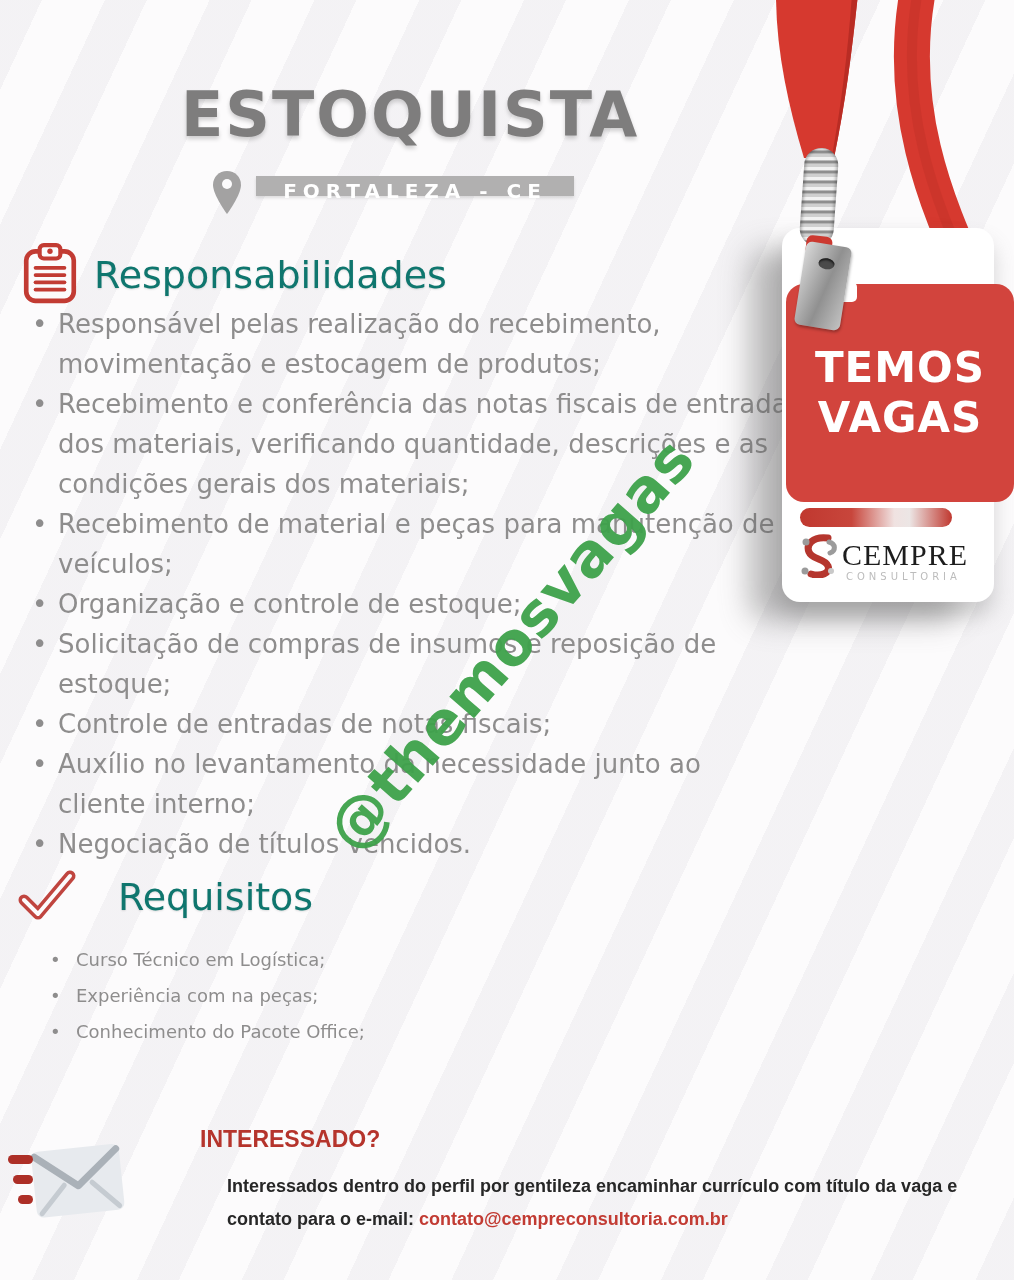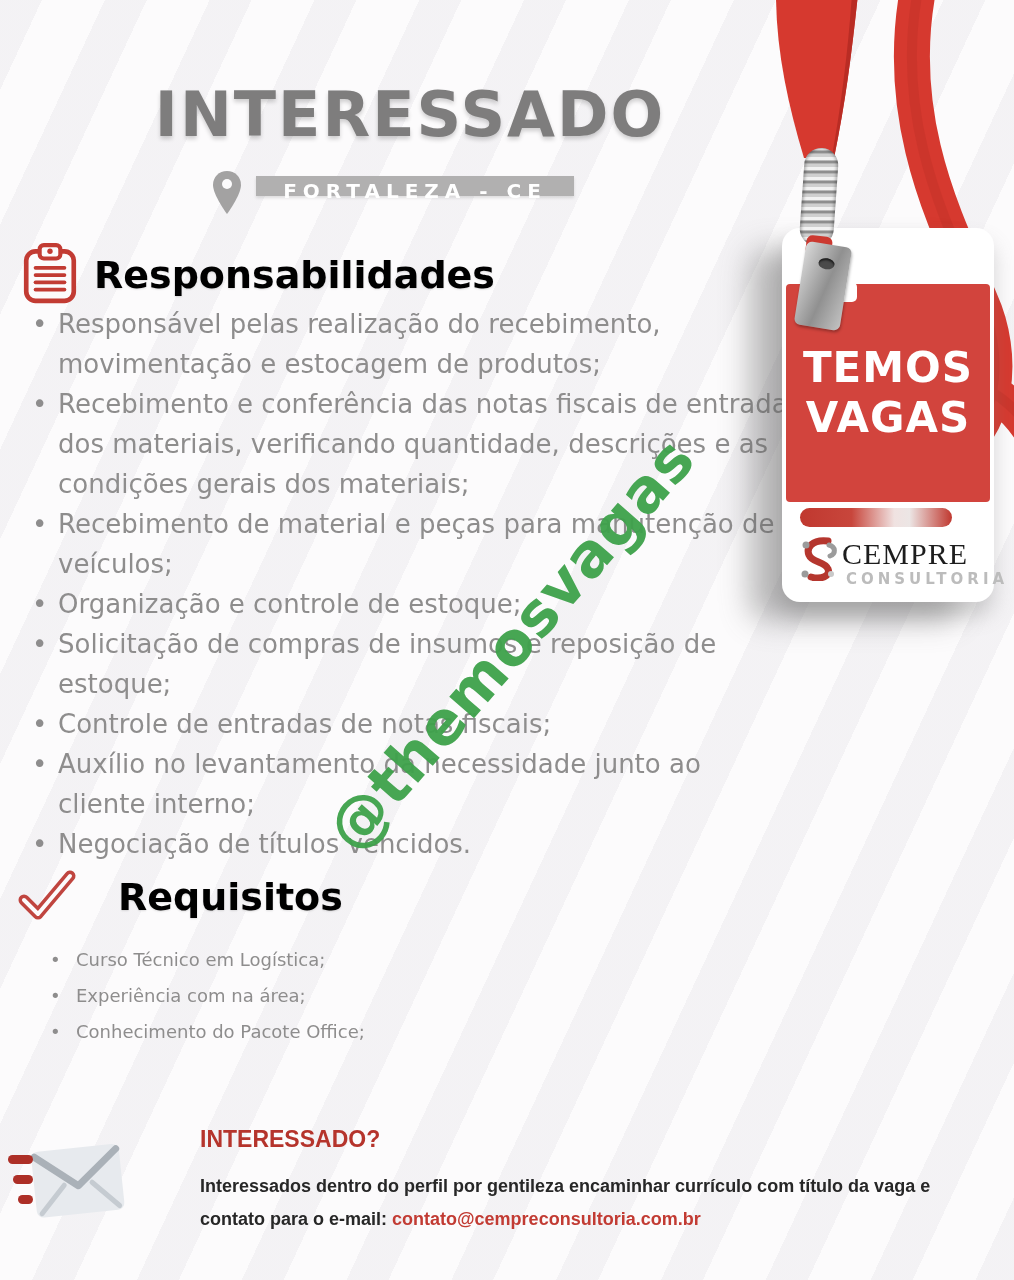--- a/index.html
+++ b/index.html
@@ -23,35 +23,35 @@
   }
   .location-row { position:absolute; left:212px; top:170px; display:flex; align-items:flex-start; gap:14px; }
   .loc-bar {
     width:318px; height:20px; margin-top:6px; background:#b1b0b0;
     color:#fff; font-size:20px; letter-spacing:6px; font-weight:bold;
     text-align:center; line-height:31px; box-shadow:0 2px 3px rgba(0,0,0,0.12);
   }
 
   
   .sec-head { position:absolute; display:flex; align-items:center; z-index:1; }
-  .sec-head .txt { font-size:38px; font-weight:bold; color:#000000; text-shadow:0 1px 2px rgba(0,0,0,0.12); }
+  .sec-head .txt { font-size:38px; font-weight:normal; color:#0f766e; text-shadow:0 1px 2px rgba(0,0,0,0.12); }
   .sec1 { left:22px; top:242px; gap:16px; }
   .sec2 { left:14px; top:868px; gap:40px; }
 
   
   ul.flyer-list { list-style:none; position:absolute; z-index:1; color:#8e8d8d; }
   ul.flyer-list li { position:relative; padding-left:30px; }
   ul.flyer-list li::before { content:"•"; position:absolute; left:4px; }
   .resp-list { left:28px; top:304px; width:760px; font-size:26px; line-height:40px; }
   .req-list  { left:46px; top:942px; width:700px; font-size:18px; line-height:36px; }
 
   
   .footer { position:absolute; left:200px; top:1126px; width:806px; z-index:1; font-family:"Liberation Sans", sans-serif; }
   .f-head { color:#b5342c; font-size:23px; font-weight:bold; margin-bottom:17px; }
-  .f-text { color:#272727; font-size:18px; font-weight:bold; line-height:33px; }
+  .f-text { color:#272727; font-size:18px; font-weight:bold; line-height:33px;margin-left:27px; }
   .f-email { color:#c23b33; text-decoration:none; font-weight:bold; }
   .envelope-wrap { position:absolute; left:6px; top:1133px; width:120px; z-index:1; }
 
   
   .watermark {
     position:absolute; left:250px; top:610px; width:520px; z-index:5;
     text-align:center; font-size:60px; font-weight:bold; letter-spacing:1px;
     color:#3ea24b; opacity:0.95; transform:rotate(-49deg);
   }
 
@@ -74,42 +74,42 @@
     box-shadow:1px 2px 3px rgba(0,0,0,0.3);
   }
   .clip .hole { width:16px; height:11px; background:#4a4a4a; border-radius:50%;
     margin:14px auto 0; box-shadow:inset 0 2px 2px rgba(0,0,0,0.6); }
   .card {
     position:absolute; left:82px; top:228px; width:212px; height:374px; z-index:3;
     background:#fff; border-radius:18px;
     box-shadow:-34px 20px 30px -2px rgba(100,100,100,0.45), 0 14px 20px rgba(120,120,120,0.3);
   }
   .card-red {
-    position:absolute; left:4px; top:56px; width:204px; height:218px;
-    background:#d2443d; border-radius:4px;
+    position:absolute; left:4px; top:56px; width:228px; height:218px;
+    background:#d2443d; border-radius:18px;
     display:flex; flex-direction:column; align-items:center; justify-content:center;
   }
   .card-red .tline { color:#fff; font-size:42px; font-weight:bold; letter-spacing:1px; line-height:50px; }
   .card-slot { position:absolute; left:49px; top:54px; width:26px; height:20px; background:#fff; border-radius:5px; }
   .grad-bar {
     position:absolute; left:18px; top:280px; width:152px; height:19px; border-radius:10px;
     background:linear-gradient(90deg,#c0382f 0%,#c8463c 34%,#f0e2e1 62%,#ece6e5 72%,#c0382f 100%);
   }
   .logo-row { position:absolute; left:16px; top:302px; width:184px; display:flex; align-items:center; gap:4px; }
   .logo-text { display:flex; flex-direction:column;margin-top:8px; }
   .logo-name { font-family:"Liberation Serif", serif; font-size:30px; color:#1d1d1d; letter-spacing:1px; line-height:32px; }
-  .logo-sub  { font-size:15px; letter-spacing:4px; color:#bcbcbc; font-weight:bold; margin-left:4px; }
+  .logo-sub  { font-size:10px; letter-spacing:4px; color:#bcbcbc; font-weight:normal; margin-left:4px; }
 </style>
 </head>
 <body>
 
 <div class="page">
 
   <div class="header">
-    <div class="title">INTERESSADO</div>
+    <div class="title">ESTOQUISTA</div>
     <div class="location-row">
       <span>
         <svg width="30" height="46" viewBox="0 0 30 46">
           <path d="M15 1 C7 1 1 7 1 15 C1 25 15 44 15 44 C15 44 29 25 29 15 C29 7 23 1 15 1 Z" fill="#a3a2a2"></path>
           <circle cx="15" cy="14" r="5" fill="#fcfbfc"></circle>
         </svg>
       </span>
       <div class="loc-bar">FORTALEZA - CE</div>
     </div>
   </div>
@@ -145,21 +145,21 @@
     <span>
       <svg width="64" height="54" viewBox="0 0 64 54">
         <path d="M10 32 L24 46 L56 8" fill="none" stroke="#c0453f" stroke-width="11" stroke-linecap="round" stroke-linejoin="round"></path>
         <path d="M10 32 L24 46 L56 8" fill="none" stroke="#fcfbfc" stroke-width="4" stroke-linecap="round" stroke-linejoin="round"></path>
       </svg>
     </span>
     <span class="txt">Requisitos</span>
   </div>
   <ul class="flyer-list req-list">
       <li>Curso Técnico em Logística;</li>
-      <li>Experiência com na área;</li>
+      <li>Experiência com na peças;</li>
       <li>Conhecimento do Pacote Office;</li>
     </ul>
 
   <div class="envelope-wrap">
     <svg width="120" height="104" viewBox="0 0 120 104">
       <g transform="rotate(-6 60 50)">
         <rect x="28" y="16" width="88" height="66" rx="7" fill="#e7eaee"></rect>
         <path d="M31 21 L72 54 L113 21" stroke="#aab1b8" stroke-width="7" fill="none" stroke-linecap="round" stroke-linejoin="round"></path>
         <path d="M33 78 L58 52 M111 78 L86 52" stroke="#c5cbd1" stroke-width="5" stroke-linecap="round"></path>
       </g>

